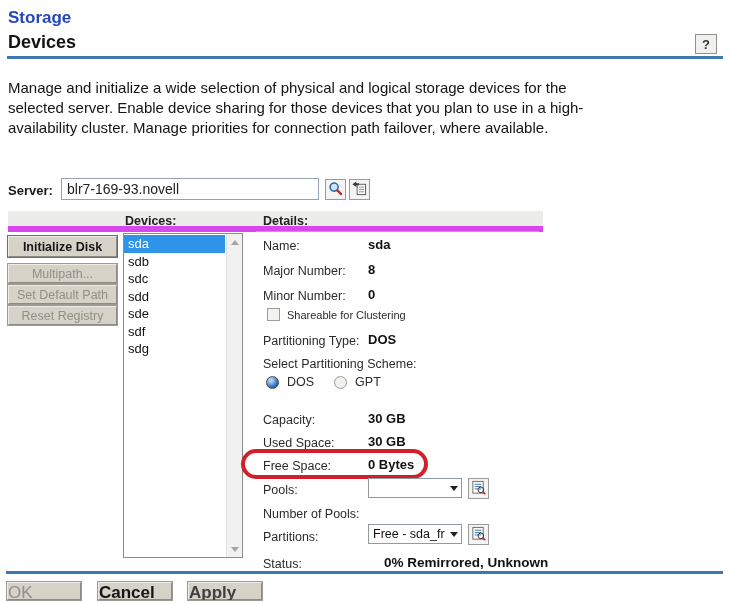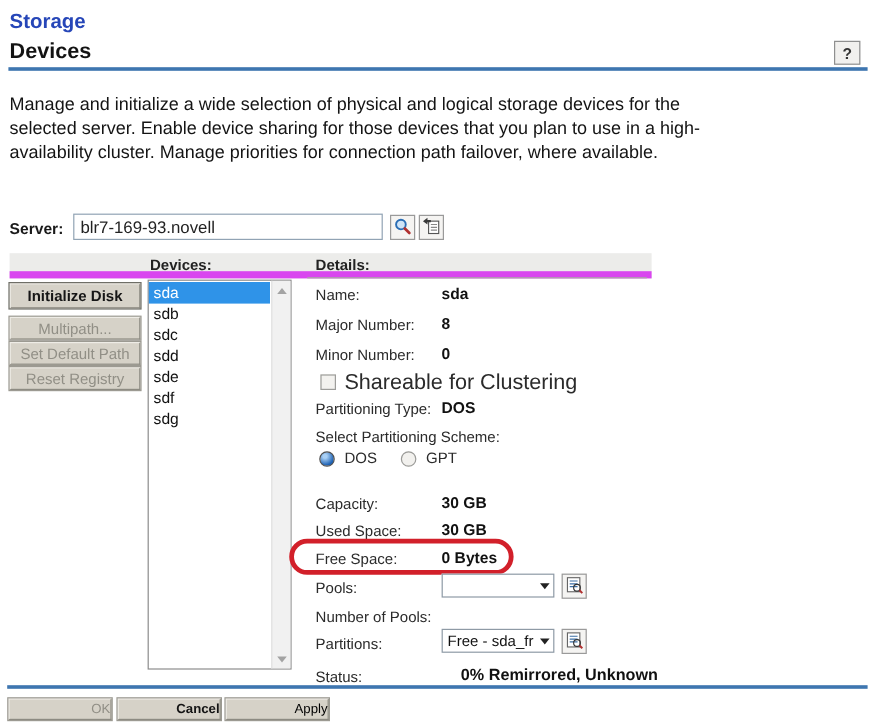--- a/index.html
+++ b/index.html
@@ -63,46 +63,46 @@
   .t-ptype{top:334px;} .t-scheme{top:357px;}
   .t-cap{top:413px;} .t-used{top:436px;} .t-free{top:459px;}
   .t-pools{top:483px;} .t-npools{top:507px;} .t-parts{top:530px;} .t-status{top:557px;}
   .v-name{top:237px;} .v-major{top:262px;} .v-minor{top:287px;} .v-ptype{top:332px;}
   .v-cap{top:411px;} .v-used{top:434px;} .v-free{top:457px;}
   .v-status{top:555px;font-size:13.5px;margin-left:16px;}
   .v-ptype{left:368px;}
 
   .check-row{position:absolute;left:267px;top:308px;display:flex;align-items:center;gap:7px;}
   .checkbox{width:13px;height:13px;background:#f3f2ef;border:1px solid #9d9d9a;display:inline-block;}
-  .check-label{font-size:18px;color:#2b2b2b;text-align:center;}
+  .check-label{font-size:11px;color:#2b2b2b;text-align:center;}
 
   .radio-row{position:absolute;left:266px;top:375px;display:flex;align-items:center;gap:8px;}
   .radio{width:13px;height:13px;border-radius:50%;display:inline-block;}
   .radio.checked{background:radial-gradient(circle at 35% 30%, #a9d0f5 15%, #1e62b4 70%);border:1px solid #4e4e4e;}
   .radio.unchecked{background:#f2f1ee;border:1px solid #9a9a97;margin-left:12px;}
   .radio-label{font-size:12.5px;color:#2b2b2b;}
 
   .red-oval{position:absolute;left:241px;top:449px;width:187px;height:30px;
     border:4px solid var(--annotation-red);border-radius:15px;pointer-events:none;}
 
   .dropdown{position:absolute;left:368px;width:94px;height:20px;background:#fff;
     border:1px solid #8e9aa5;display:flex;align-items:center;cursor:pointer;}
   .dropdown .dd-text{flex:1;font-size:12.5px;color:#111;padding-left:4px;white-space:nowrap;overflow:hidden;}
   .dropdown .dd-arrow{width:14px;display:flex;align-items:center;justify-content:center;}
   .dd-tri{width:0;height:0;border-left:4px solid transparent;border-right:4px solid transparent;border-top:5px solid #222;}
   .dd-pools{top:478px;} .dd-parts{top:524px;}
   .browse-btn{left:468px;} .bb-pools{top:478px;} .bb-parts{top:524px;}
 
   .bottom-rule{position:absolute;left:6px;top:571px;width:717px;height:3px;background:var(--accent-blue);}
-  .footer-btn{position:absolute;top:582px;width:86px;height:18px;background:var(--button-face);
+  .footer-btn{position:absolute;top:582px;width:74px;height:18px;background:var(--button-face);
     border:1px solid;border-color:#eeece6 #8d8b82 #8d8b82 #eeece6;outline:1px solid #9c9a92;
-    font-size:11px;text-align:right;padding:0;font-family:"Liberation Sans", sans-serif;cursor:pointer;}
+    font-size:17px;text-align:left;padding:0;font-family:"Liberation Sans", sans-serif;cursor:pointer;}
   .footer-btn.ok{left:7px;color:#918f86;}
   .footer-btn.cancel{left:98px;font-weight:bold;color:#141414;}
-  .footer-btn.apply{left:188px;color:#000000;}
+  .footer-btn.apply{left:188px;color:#404040;font-weight:bold;}
 </style>
 </head>
 <body>
 
 <div class="screen">
 
   <a class="breadcrumb">Storage</a>
 
   <div class="page-title">Devices</div>
   <button class="help-btn">?</button>

